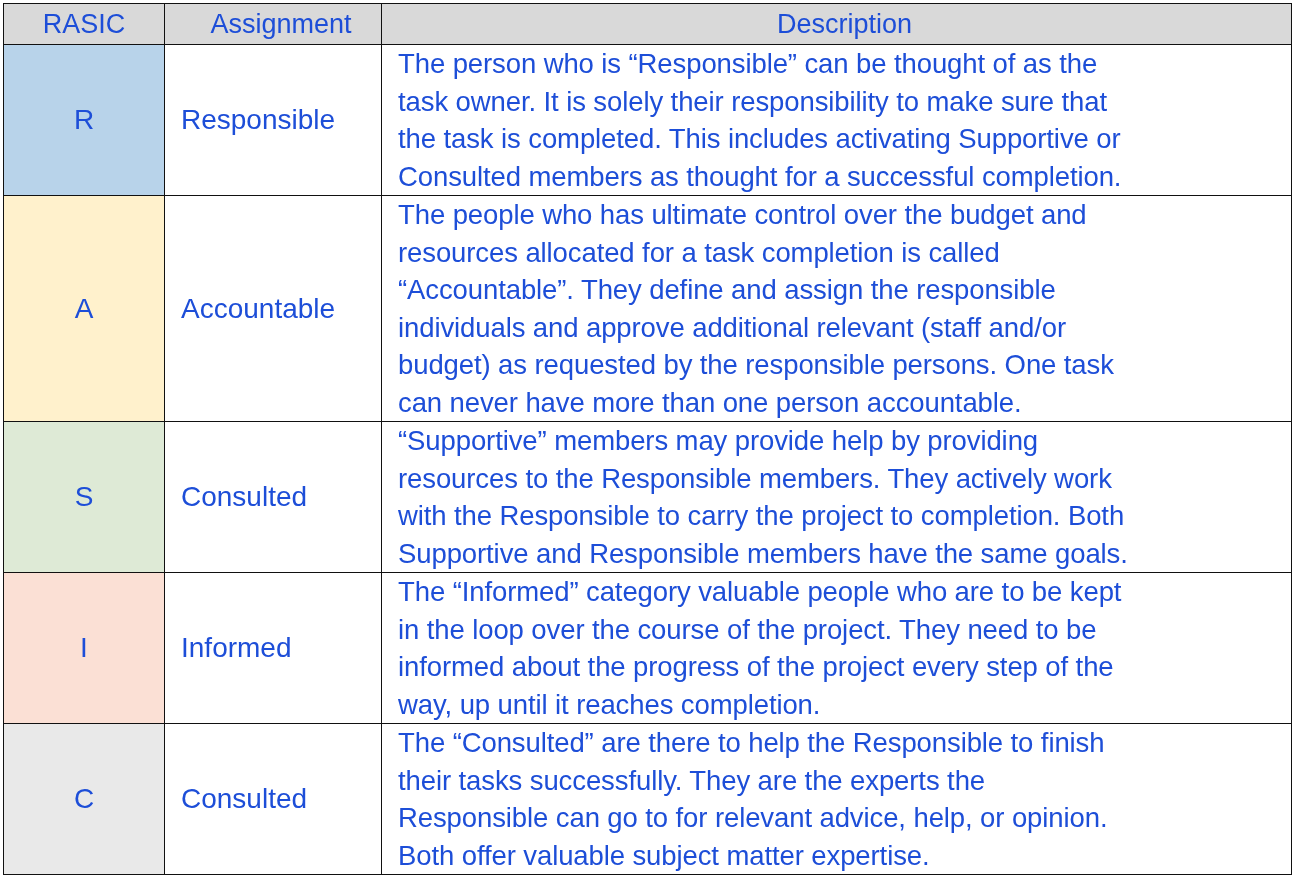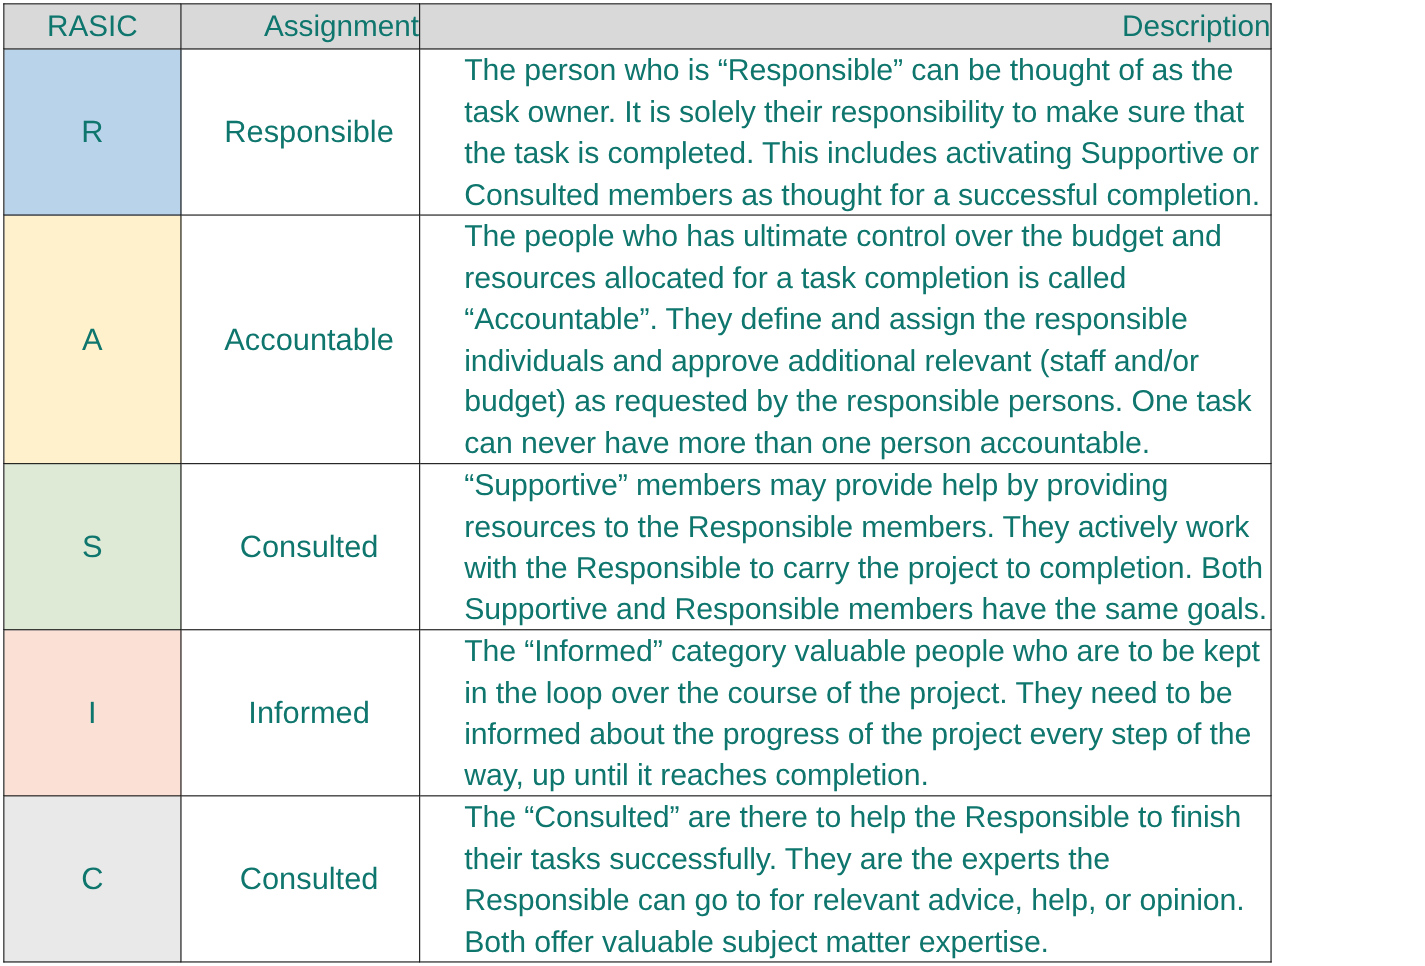--- a/index.html
+++ b/index.html
@@ -1,59 +1,58 @@
 <!DOCTYPE html>
 <html><head>
 <meta charset="utf-8">
 <style>
   html, body { margin: 0; padding: 0; background: #ffffff; }
   body { width: 1295px; height: 878px; position: relative; overflow: hidden; }
   .tbl {
     position: absolute; left: 3px; top: 3px;
-    width: 1153px;
+    width: 1289px;
     border-collapse: collapse;
     font-family: "Liberation Sans", sans-serif;
-    color: #0f766e;
+    color: #1d4ed8;
     table-layout: fixed;
   }
   .tbl td, .tbl th {
     border: 1.5px solid #111;
     padding: 0;
     font-weight: normal;
   }
   .tbl thead th {
     background: #d9d9d9;
     height: 40px;
     font-size: 27px;
-    text-align: right;
+    text-align: center;
     padding-left: 16px;
     line-height: 40px;
   }
   .tbl thead th.code-h { text-align: center; padding-left: 0; }
   .col-code { width: 161px; }
   .col-assign { width: 217px; }
   .code {
     text-align: center;
     font-size: 28px;
     vertical-align: middle;
   }
   .assign {
     font-size: 28px;
     padding-left: 16px !important;
     vertical-align: middle;
-    text-align: center;
   }
   .desc {
     font-size: 27.5px;
     line-height: 37.5px;
     padding: 0 8px 0 16px !important;
     vertical-align: top;
     letter-spacing: -0.1px;
   }
-  .desc div { white-space: nowrap; margin-left: 24px; }
+  .desc div { white-space: nowrap; }
 </style>
 </head>
 <body>
 
 <table class="tbl">
   <colgroup>
     <col class="col-code">
     <col class="col-assign">
     <col>
   </colgroup>

